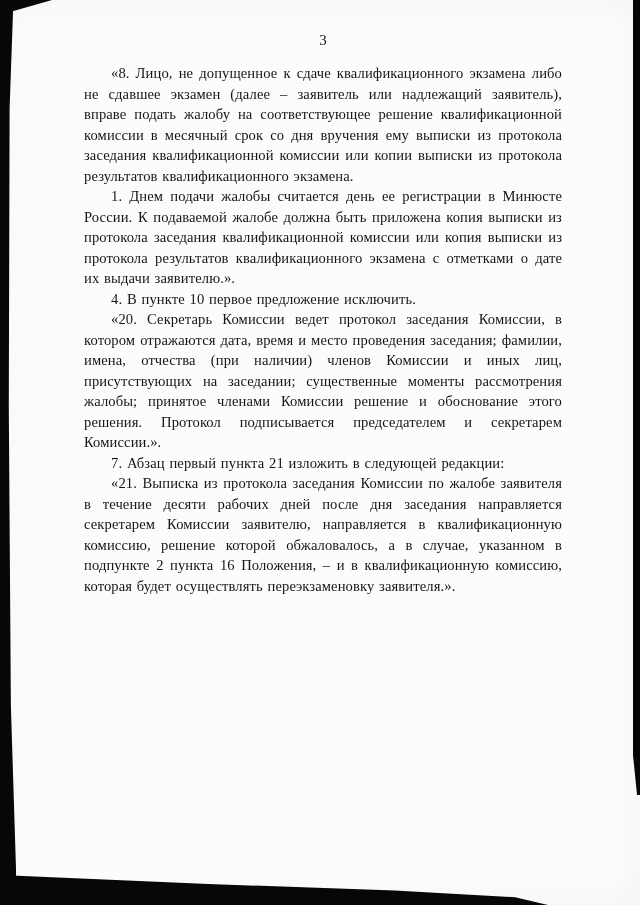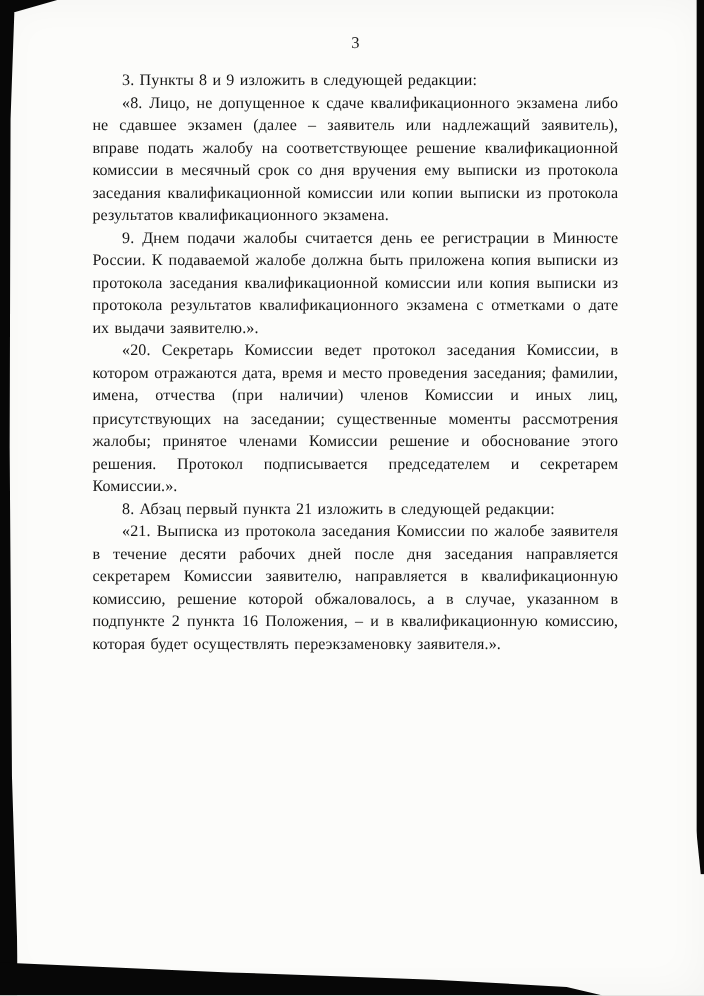--- a/index.html
+++ b/index.html
@@ -74,21 +74,21 @@
 <div class="scan">
 
   <div class="edge edge-left"></div>
   <div class="edge edge-topleft"></div>
   <div class="edge edge-right"></div>
   <div class="edge edge-bottom"></div>
 
   <div class="page-number">3</div>
 
   <div class="body-text">
-    <p>3. Пункты 8 и 9 изложить в следующей редакции:</p>
     <p>«8. Лицо, не допущенное к сдаче квалификационного экзамена либо не сдавшее экзамен (далее – заявитель или надлежащий заявитель), вправе подать жалобу на соответствующее решение квалификационной комиссии в месячный срок со дня вручения ему выписки из протокола заседания квалификационной комиссии или копии выписки из протокола результатов квалификационного экзамена.</p>
-    <p>9. Днем подачи жалобы считается день ее регистрации в Минюсте России. К подаваемой жалобе должна быть приложена копия выписки из протокола заседания квалификационной комиссии или копия выписки из протокола результатов квалификационного экзамена с отметками о дате их выдачи заявителю.».</p>
+    <p>1. Днем подачи жалобы считается день ее регистрации в Минюсте России. К подаваемой жалобе должна быть приложена копия выписки из протокола заседания квалификационной комиссии или копия выписки из протокола результатов квалификационного экзамена с отметками о дате их выдачи заявителю.».</p>
+    <p>4. В пункте 10 первое предложение исключить.</p>
     <p>«20. Секретарь Комиссии ведет протокол заседания Комиссии, в котором отражаются дата, время и место проведения заседания; фамилии, имена, отчества (при наличии) членов Комиссии и иных лиц, присутствующих на заседании; существенные моменты рассмотрения жалобы; принятое членами Комиссии решение и обоснование этого решения. Протокол подписывается председателем и секретарем Комиссии.».</p>
-    <p>8. Абзац первый пункта 21 изложить в следующей редакции:</p>
+    <p>7. Абзац первый пункта 21 изложить в следующей редакции:</p>
     <p>«21. Выписка из протокола заседания Комиссии по жалобе заявителя в течение десяти рабочих дней после дня заседания направляется секретарем Комиссии заявителю, направляется в квалификационную комиссию, решение которой обжаловалось, а в случае, указанном в подпункте 2 пункта 16 Положения, – и в квалификационную комиссию, которая будет осуществлять переэкзаменовку заявителя.».</p>
   </div>
 
 </div>
 
 </body></html>

